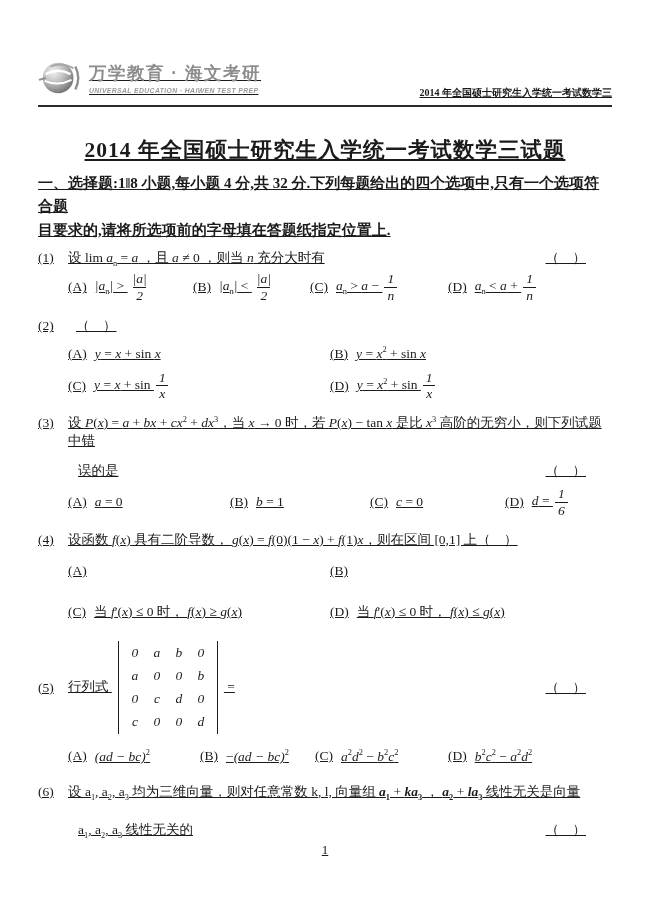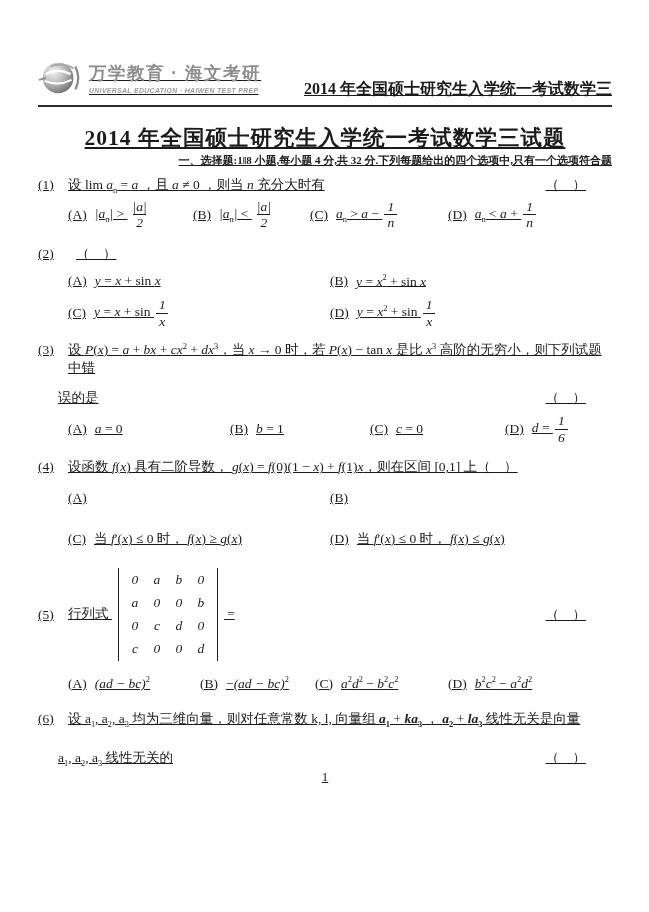--- a/index.html
+++ b/index.html
@@ -10,31 +10,31 @@
     font-family:"Liberation Serif",serif;
     position:relative;overflow:hidden;text-decoration:underline;
   }
   
   .hdr{display:flex;align-items:flex-end;border-bottom:2px solid #2b2b2b;padding-bottom:5px;}
   .logo{display:flex;align-items:center;gap:5px;}
   .globe{width:46px;height:46px;flex:none;}
   .logo-txt{display:flex;flex-direction:column;}
   .brand-cn{font-size:17.5px;font-weight:bold;color:#8d8d8d;font-family:"Liberation Sans",sans-serif;letter-spacing:1.5px;}
   .brand-en{font-size:6.8px;font-weight:bold;font-style:italic;color:#999;font-family:"Liberation Sans",sans-serif;letter-spacing:.4px;margin-top:2px;}
-  .doc-label{margin-left:auto;font-size:16px;font-weight:bold;white-space:nowrap;}
-  
-  .title{font-size:21.5px;font-weight:bold;text-align:center;margin:16px 0 0;letter-spacing:1px;}
-  .section{font-size:11px;font-weight:bold;line-height:1.55;margin:0 0 0;text-align:right;}
+  .doc-label{margin-left:auto;font-size:10px;font-weight:bold;white-space:nowrap;}
+  
+  .title{font-size:21.5px;font-weight:bold;text-align:center;margin:28px 0 0;letter-spacing:1px;}
+  .section{font-size:15px;font-weight:bold;line-height:1.55;margin:8px 0 0;}
   
   .qrow{display:flex;align-items:baseline;font-size:13.5px;margin-top:7px;}
   .qrow.center{align-items:center;}
   .qnum{flex:none;width:30px;}
   .stem{flex:1;}
   .paren{flex:none;white-space:pre;margin-left:8px;margin-right:26px;}
-  .cont{margin-left:20px;display:flex;align-items:baseline;font-size:13.5px;}
+  .cont{margin-left:40px;display:flex;align-items:baseline;font-size:13.5px;}
   .cont .stem{flex:1;}
   .opts{margin-left:30px;font-size:13.5px;}
   .grid4a{display:grid;grid-template-columns:125px 117px 138px auto;}
   .grid4b{display:grid;grid-template-columns:162px 140px 135px auto;}
   .grid4c{display:grid;grid-template-columns:132px 115px 133px auto;}
   .grid2{display:grid;grid-template-columns:262px auto;}
   .opt{display:flex;align-items:center;gap:8px;}
   .olabel{flex:none;}
   
   .math{white-space:pre-wrap;}
@@ -84,20 +84,21 @@
         <div class="brand-en">UNIVERSAL EDUCATION · HAIWEN TEST PREP</div>
       </div>
     </div>
     <div class="doc-label">2014 年全国硕士研究生入学统一考试数学三</div>
   </header>
 
   <h1 class="title">2014 年全国硕士研究生入学统一考试数学三试题</h1>
 
   <p class="section">
     <span>一、选择题:1‖8 小题,每小题 4 分,共 32 分.下列每题给出的四个选项中,只有一个选项符合题</span><br>
+    <span>目要求的,请将所选项前的字母填在答题纸指定位置上.</span>
   </p>
 
   <div class="qrow">
     <span class="qnum">(1)</span>
     <span class="math stem"><span class="mt">设 lim </span><span class="mi">a</span><sub>n</sub><span class="mt"> = </span><span class="mi">a</span><span class="mt"> ，且 </span><span class="mi">a</span><span class="mt"> ≠ 0 ，则当 </span><span class="mi">n</span><span class="mt"> 充分大时有</span></span>
     <span class="paren">（    ）</span>
   </div>
   <div class="opts grid4a mt4">
     <div class="opt">
       <span class="olabel">(A)</span>

